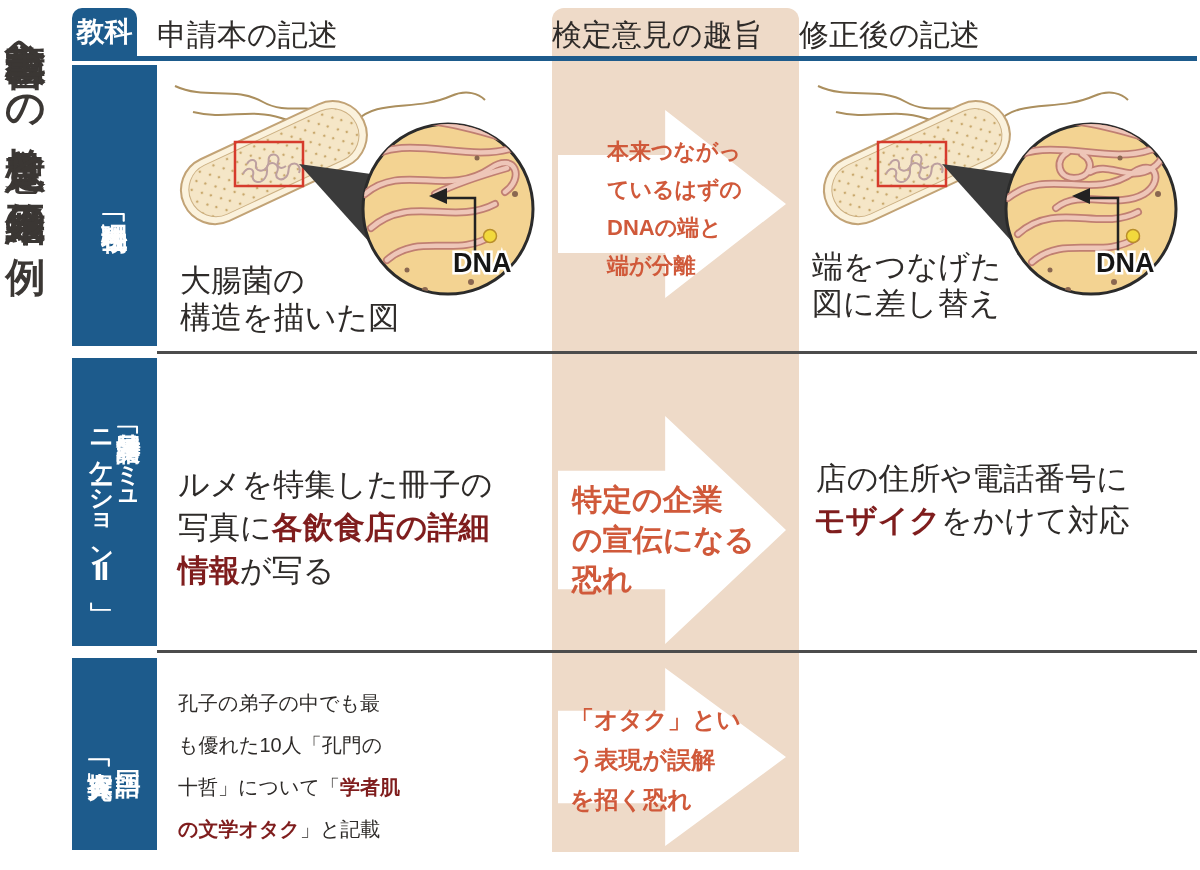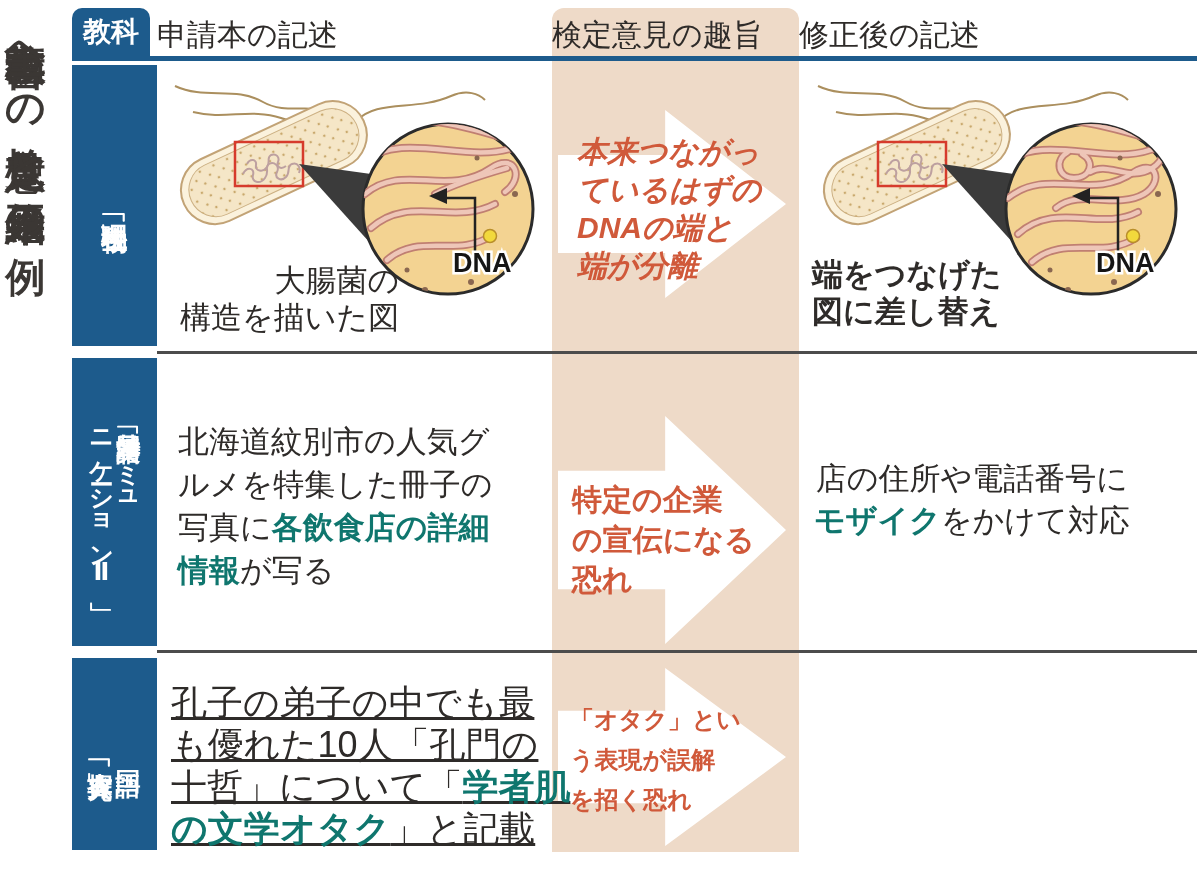--- a/index.html
+++ b/index.html
@@ -6,21 +6,21 @@
   .canvas{
     position:relative;width:1200px;height:870px;background:#fff;overflow:hidden;
     font-family:"Liberation Sans","DejaVu Sans",sans-serif;color:#2e2b29;
   }
   .vtext{writing-mode:vertical-rl;}
   .main-title{
     position:absolute;left:6px;top:10px;height:852px;
     font-size:40px;font-weight:bold;color:#3b3734;letter-spacing:2px;line-height:1.0;
   }
   .subject-box{
-    position:absolute;left:72px;top:8px;width:78px;height:48px;
+    position:absolute;left:72px;top:8px;width:65px;height:48px;
     background:#1d5b8c;border-radius:10px 10px 0 0;
     color:#fff;font-size:28px;font-weight:bold;
     display:flex;align-items:center;justify-content:center;
   }
   .col-header{
     position:absolute;top:15px;height:38px;font-size:30px;font-weight:500;
     color:#2e2b29;text-align:left;white-space:nowrap;
   }
   .header-rule{position:absolute;left:72px;top:56px;width:1125px;height:5px;background:#1d5b8c;}
   .beige-band{
@@ -32,21 +32,21 @@
     display:flex;align-items:center;justify-content:center;
   }
   .subject-band .vtext{
     font-weight:bold;line-height:1.12;letter-spacing:1px;text-align:start;
   }
   .sep{position:absolute;left:157px;width:1040px;height:3px;background:#4c4c4c;z-index:6;}
   .op-arrow{position:absolute;background:#fff;z-index:2;
     clip-path:polygon(0 24%,47% 24%,47% 0,100% 50%,47% 100%,47% 76%,0 76%);}
   .op-text{position:absolute;z-index:3;color:#d0593a;font-weight:bold;white-space:nowrap;}
   .cell-text{position:absolute;z-index:3;font-weight:500;white-space:nowrap;}
-  .cell-text .accent{color:#0f766e;font-weight:bold;}
+  .cell-text .accent{color:#7f1d1d;font-weight:bold;}
   .caption{position:absolute;z-index:4;font-size:31px;line-height:37px;font-weight:500;white-space:nowrap;}
   .illus{position:absolute;z-index:1;}
   .dna-label{font-size:27px;font-weight:600;fill:#151515;stroke:#fff;stroke-width:5px;paint-order:stroke;
     font-family:"Liberation Sans","DejaVu Sans",sans-serif;}
 </style>
 </head>
 <body>
 
 <div class="canvas">
 
@@ -126,24 +126,24 @@
         <circle cx="352" cy="128" r="3"></circle>
           <circle cx="314" cy="92" r="2.5"></circle>
           <circle cx="244" cy="204" r="2.5"></circle>
       </g>
       <circle cx="327" cy="170" r="6.5" fill="#f2d93c" stroke="#b98f2a" stroke-width="1.5"></circle>
     </g>
     <path d="M312,186 V132 H282" stroke="#222" stroke-width="2.5" fill="none"></path>
     <polygon points="266,130 284,122 284,138" fill="#222"></polygon>
     <text x="290" y="206" class="dna-label">DNA</text>
   </svg>
-  <div class="caption" style="left:180px;top:262px;text-align:right;">大腸菌の<br>構造を描いた図</div>
+  <div class="caption" style="left:180px;top:262px;">大腸菌の<br>構造を描いた図</div>
 
   <div class="op-arrow" style="left:558px;top:110px;width:228px;height:188px;"></div>
-  <div class="op-text" style="left:577px;top:133px;font-size:30px;line-height:38px;font-style:italic;">本来つながっ<br>ているはずの<br>DNAの端と<br>端が分離</div>
+  <div class="op-text" style="left:607px;top:133px;font-size:22px;line-height:38px;">本来つながっ<br>ているはずの<br>DNAの端と<br>端が分離</div>
 
   <svg class="illus" style="left:806px;top:66px;" width="392" height="292" viewBox="0 0 392 292">
     <defs>
       <pattern id="stipB" width="15" height="13" patternUnits="userSpaceOnUse">
         <circle cx="3" cy="3" r="1.3" fill="#c9a96e"></circle>
           <circle cx="10" cy="9" r="1.3" fill="#c9a96e"></circle>
       </pattern>
       <clipPath id="clipB">
           <circle cx="285" cy="143" r="85"></circle>
         </clipPath>
@@ -189,28 +189,28 @@
         <circle cx="352" cy="128" r="3"></circle>
           <circle cx="314" cy="92" r="2.5"></circle>
           <circle cx="244" cy="204" r="2.5"></circle>
       </g>
       <circle cx="327" cy="170" r="6.5" fill="#f2d93c" stroke="#b98f2a" stroke-width="1.5"></circle>
     </g>
     <path d="M312,186 V132 H282" stroke="#222" stroke-width="2.5" fill="none"></path>
     <polygon points="266,130 284,122 284,138" fill="#222"></polygon>
     <text x="290" y="206" class="dna-label">DNA</text>
   </svg>
-  <div class="caption" style="left:812px;top:256px;font-weight:bold;">端をつなげた<br>図に差し替え</div>
-
-  <div class="cell-text" style="left:178px;top:420px;font-size:31px;line-height:43px;"><span>北海道紋別市の人気グ</span><br><span>ルメを特集した冊子の</span><br><span>写真に</span><span class="accent">各飲食店の詳細</span><br><span class="accent">情報</span><span>が写る</span></div>
+  <div class="caption" style="left:812px;top:248px;">端をつなげた<br>図に差し替え</div>
+
+  <div class="cell-text" style="left:178px;top:420px;font-size:31px;line-height:43px;"><br><span>ルメを特集した冊子の</span><br><span>写真に</span><span class="accent">各飲食店の詳細</span><br><span class="accent">情報</span><span>が写る</span></div>
 
   <div class="op-arrow" style="left:558px;top:416px;width:228px;height:228px;"></div>
   <div class="op-text" style="left:572px;top:460px;font-size:30px;line-height:40px;margin-top:20px;">特定の企業<br>の宣伝になる<br>恐れ</div>
 
   <div class="cell-text" style="left:814px;top:458px;font-size:31px;line-height:42px;text-align:center;"><span>店の住所や電話番号に</span><br><span class="accent">モザイク</span><span>をかけて対応</span></div>
 
-  <div class="cell-text" style="left:171px;top:682px;font-size:36px;line-height:42px;text-decoration:underline;"><span>孔子の弟子の中でも最</span><br><span>も優れた10人「孔門の</span><br><span>十哲」について「</span><span class="accent">学者肌</span><br><span class="accent">の文学オタク</span><span>」と記載</span></div>
+  <div class="cell-text" style="left:178px;top:682px;font-size:20px;line-height:42px;"><span>孔子の弟子の中でも最</span><br><span>も優れた10人「孔門の</span><br><span>十哲」について「</span><span class="accent">学者肌</span><br><span class="accent">の文学オタク</span><span>」と記載</span></div>
 
   <div class="op-arrow" style="left:558px;top:668px;width:228px;height:178px;"></div>
   <div class="op-text" style="left:570px;top:700px;font-size:24px;line-height:40px;">「オタク」とい<br>う表現が誤解<br>を招く恐れ</div>
 
 
 </div>
 
 </body></html>

